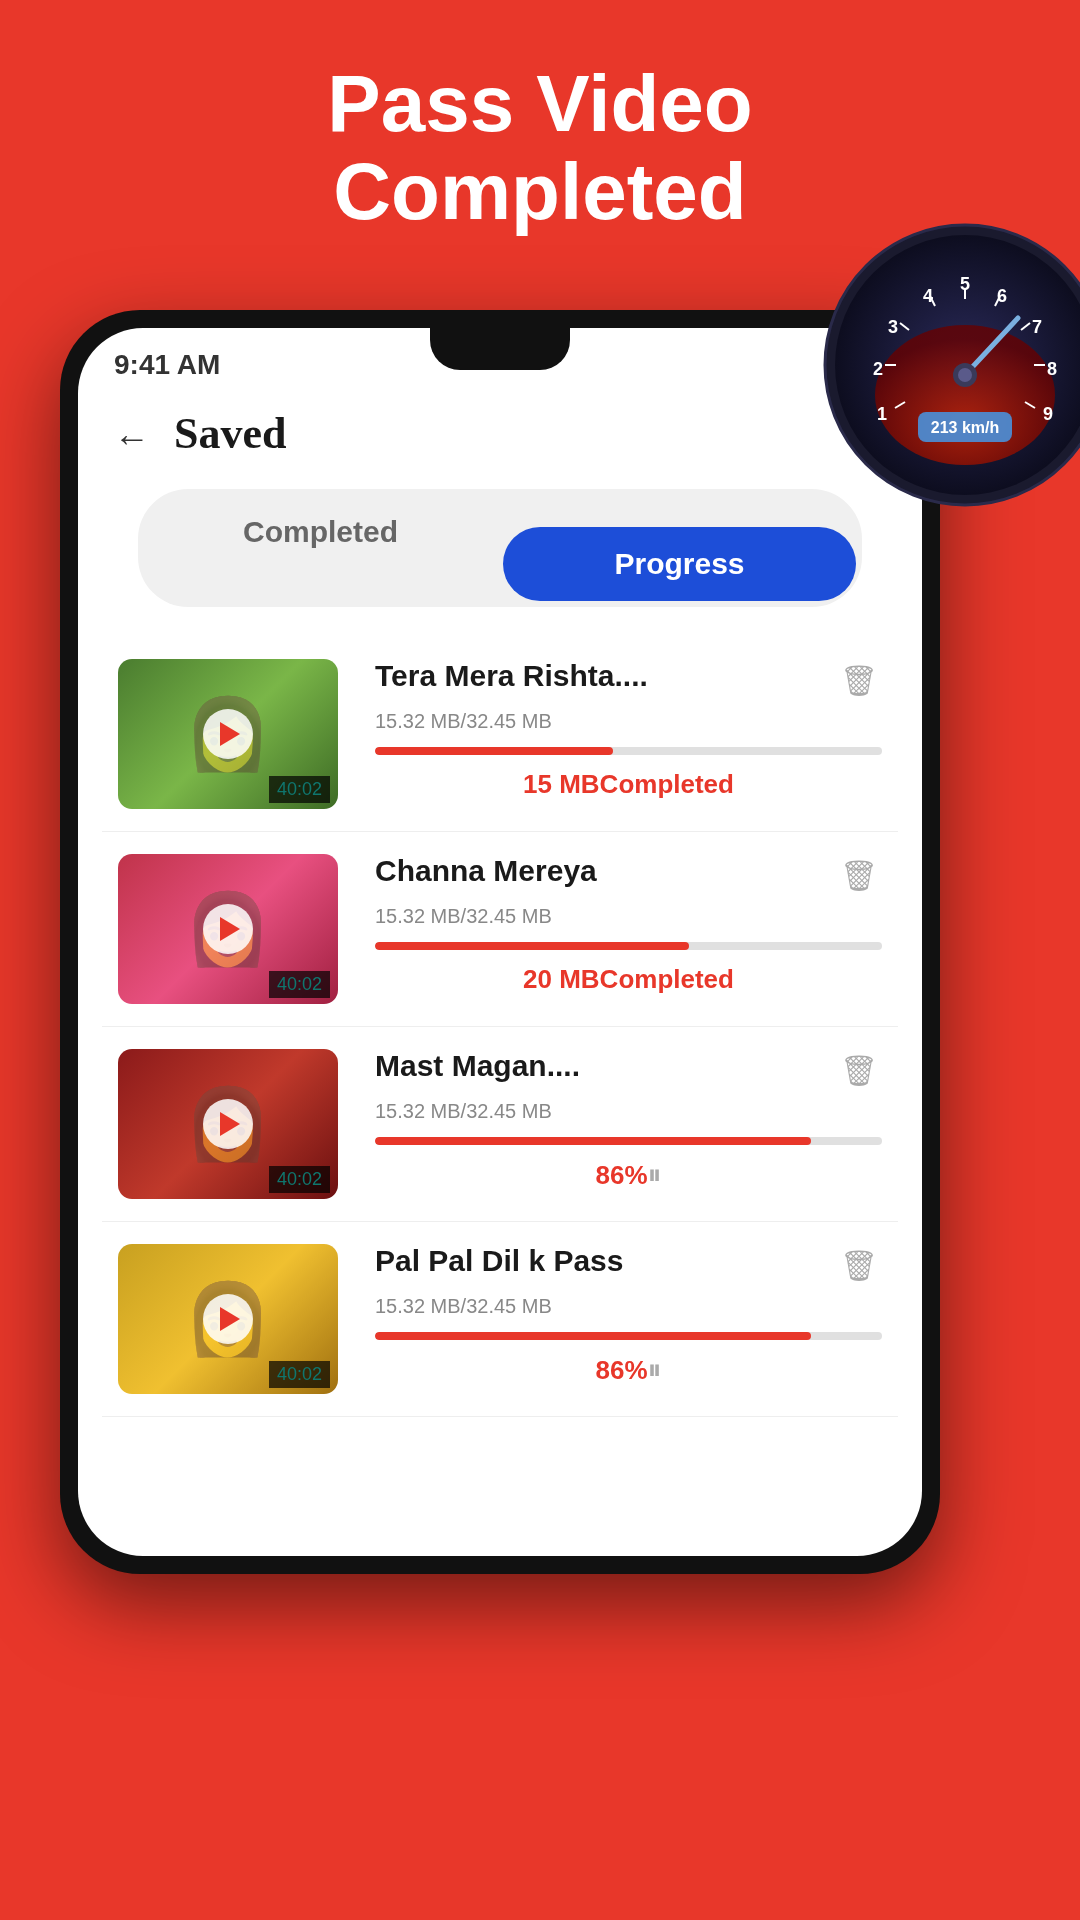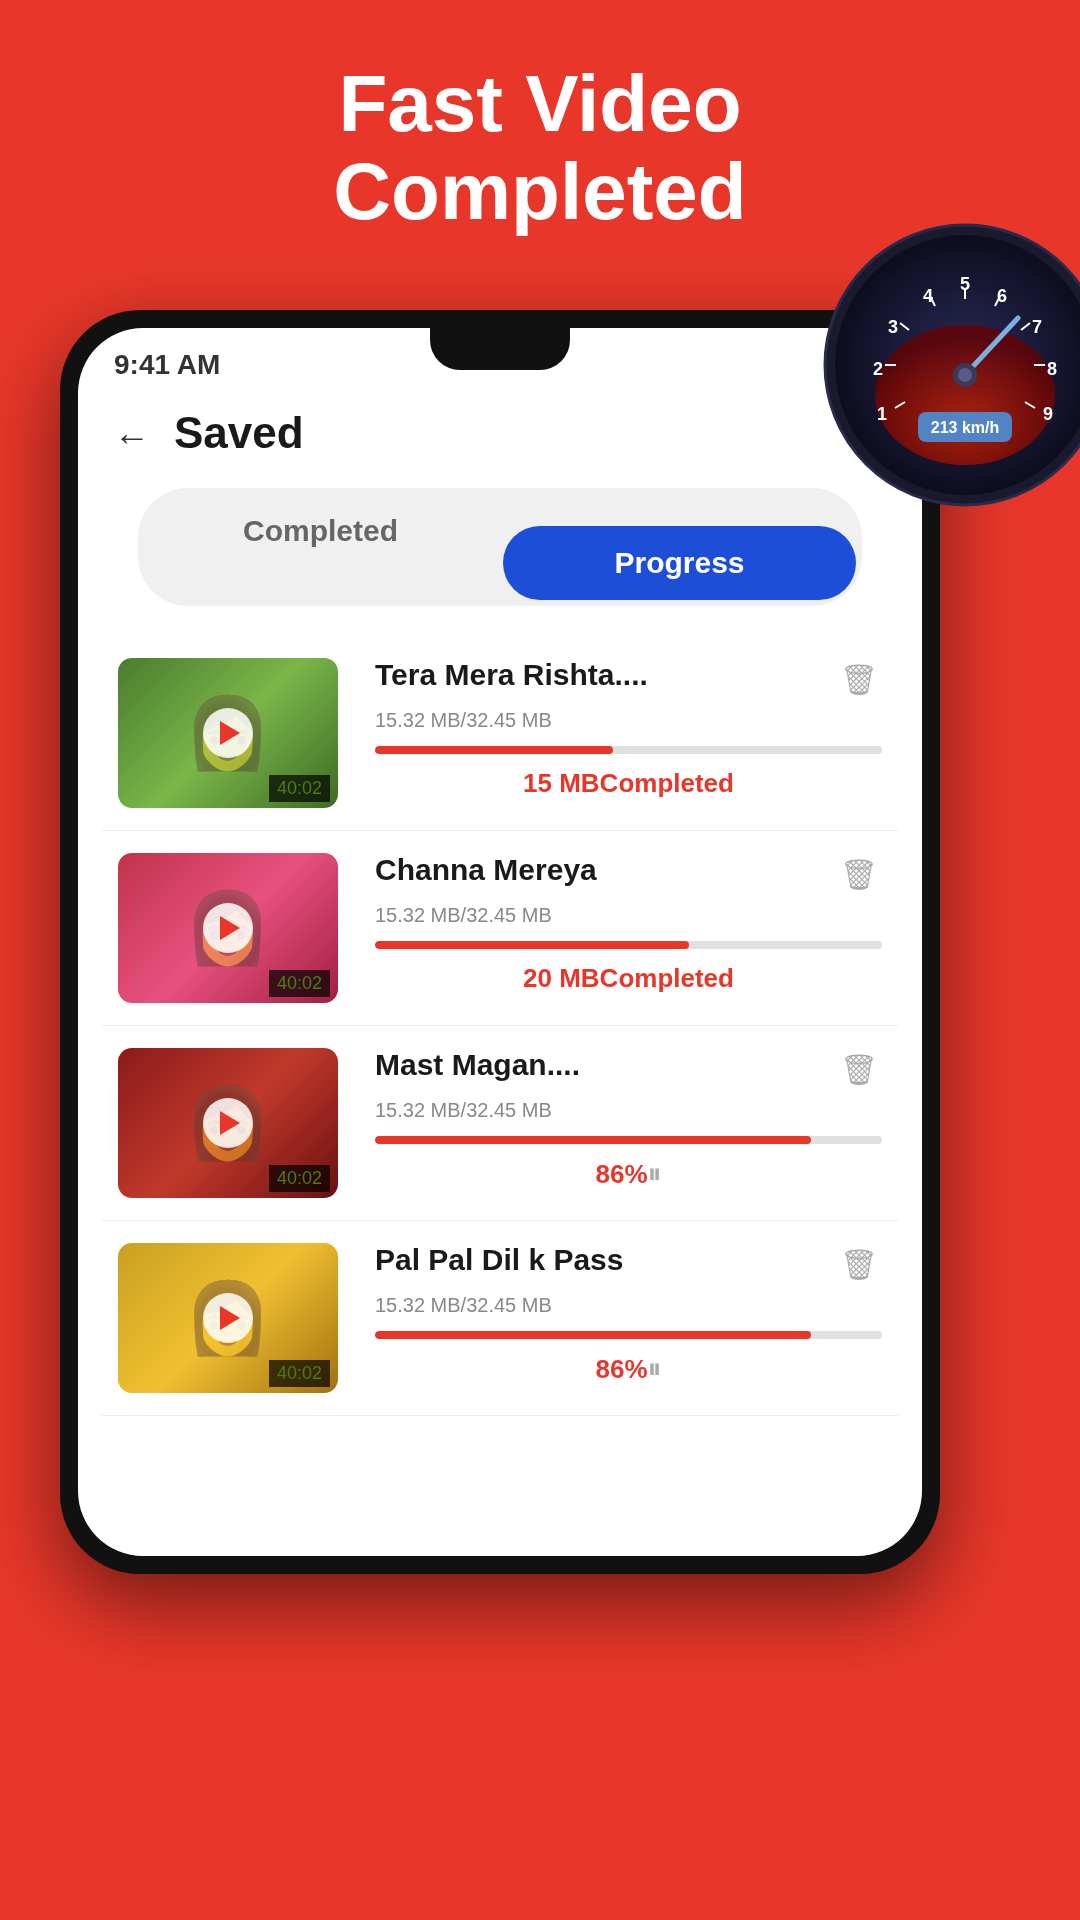--- a/index.html
+++ b/index.html
@@ -84,20 +84,21 @@
     .back-arrow {
       font-size: 36px;
       color: #333;
       cursor: pointer;
     }
 
     .header-title {
       font-size: 44px;
       font-weight: 800;
       color: #1a1a1a;
+      font-family: Liberation Serif, serif;
     }
 
     
     .tab-switcher {
       display: flex;
       margin: 10px 60px 30px 60px;
       background: #f0f0f0;
       border-radius: 50px;
       padding: 6px;
       gap: 6px;
@@ -198,21 +199,21 @@
       border-bottom: 12px solid transparent;
       border-left: 20px solid #e8372a;
       margin-left: 4px;
     }
 
     .thumb-duration {
       position: absolute;
       bottom: 6px;
       right: 8px;
       background: rgba(0,0,0,0.7);
-      color: #4d7c0f;
+      color: #0f766e;
       font-size: 18px;
       padding: 3px 8px;
       border-radius: 0;
     }
 
     .video-info {
       flex: 1;
       display: flex;
       flex-direction: column;
       gap: 8px;
@@ -294,21 +295,21 @@
 
     .speedometer svg {
       width: 100%;
       height: 100%;
     }
   </style>
 </head>
 <body>
 
 <div class="hero-title">
-  <div>Fast Video</div>
+  <div>Pass Video</div>
   <div>Completed</div>
 </div>
 
 <div class="speedometer">
   <svg viewBox="0 0 290 290" xmlns="http://www.w3.org/2000/svg">
 
     <circle cx="145" cy="145" r="140" fill="#1a1a2e" stroke="#2a2a4a" stroke-width="3"></circle>
 
     <defs>
       <radialGradient id="gaugeGrad" cx="50%" cy="50%" r="50%">

